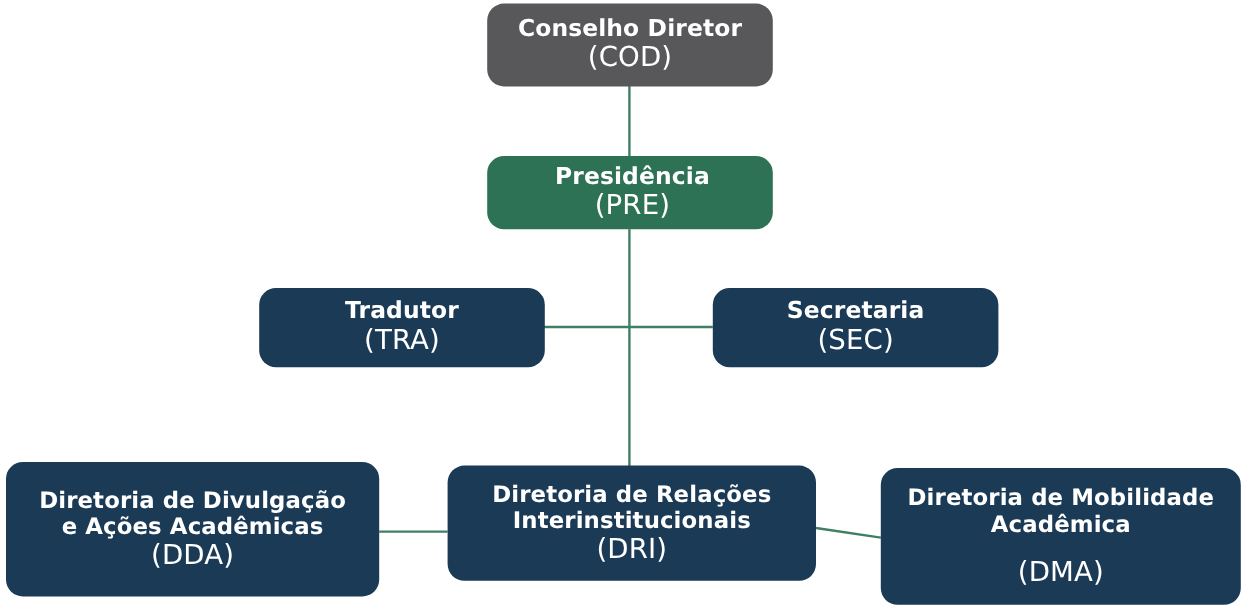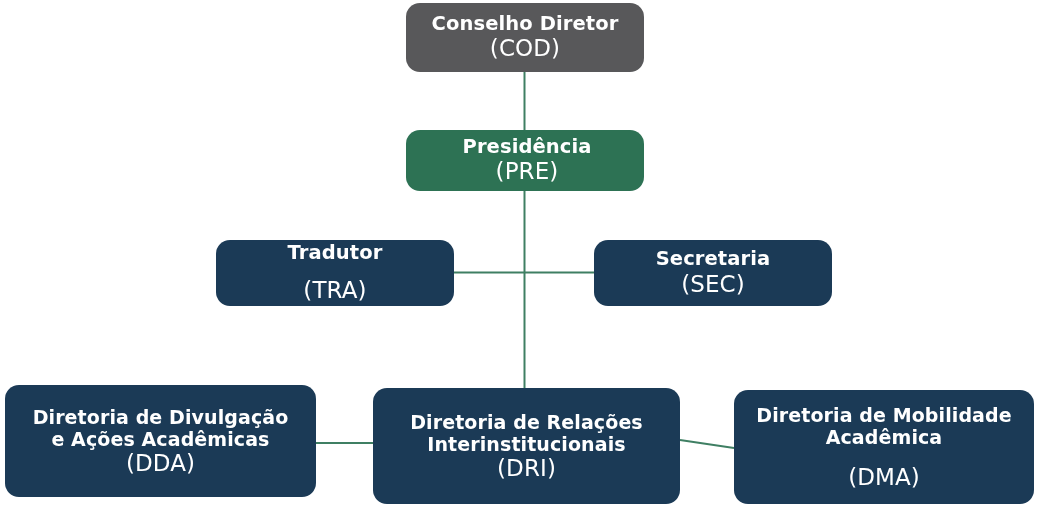--- a/index.html
+++ b/index.html
@@ -57,33 +57,32 @@
     text-align: center;
   }
   #node-pre {
     left: 406px; top: 130px; width: 238px; height: 61px;
     background: #2d7254;
     padding-left: 12px;
   }
   #node-tra {
     left: 216px; top: 240px; width: 238px; height: 66px;
     background: #1b3a56;
-    justify-content: space-between;
   }
   #node-sec {
     left: 594px; top: 240px; width: 238px; height: 66px;
     background: #1b3a56;
     text-align: right;
   }
   #node-dda {
     left: 5px; top: 385px; width: 311px; height: 112px;
     background: #1b3a56;
   }
   #node-dri {
-    left: 373px; top: 388px; width: 307px; height: 116px;
+    left: 373px; top: 388px; width: 307px; height: 96px;
     background: #1b3a56;
   }
   #node-dma {
     left: 734px; top: 390px; width: 300px; height: 114px;
     background: #1b3a56;
     gap: 16px;
   }
   #node-dda .title, #node-dri .title, #node-dma .title { font-size: 19px; }
 </style>
 </head>

